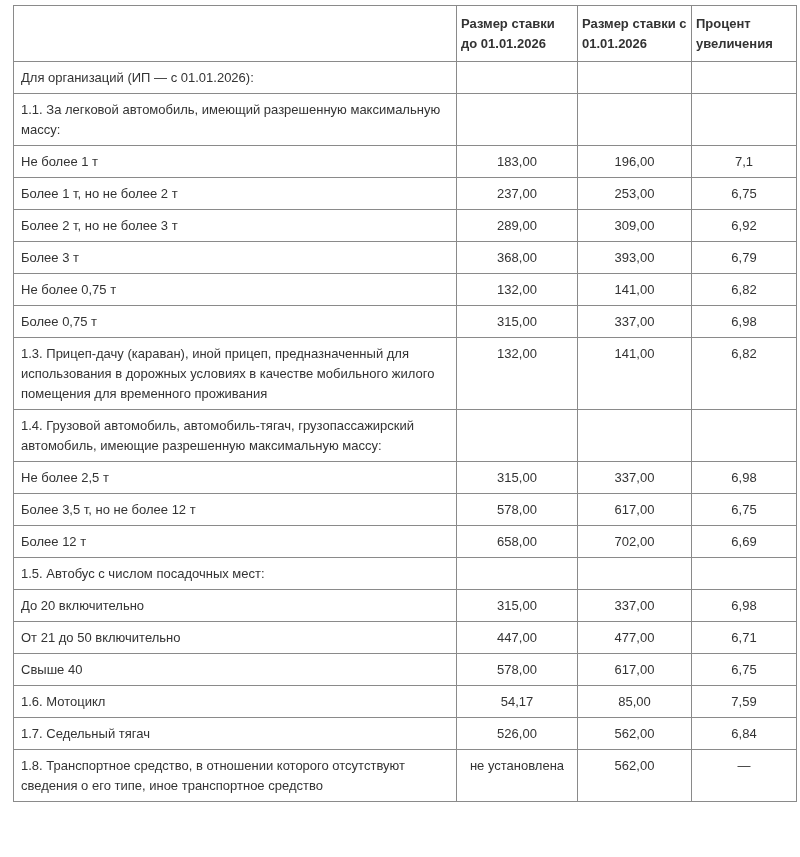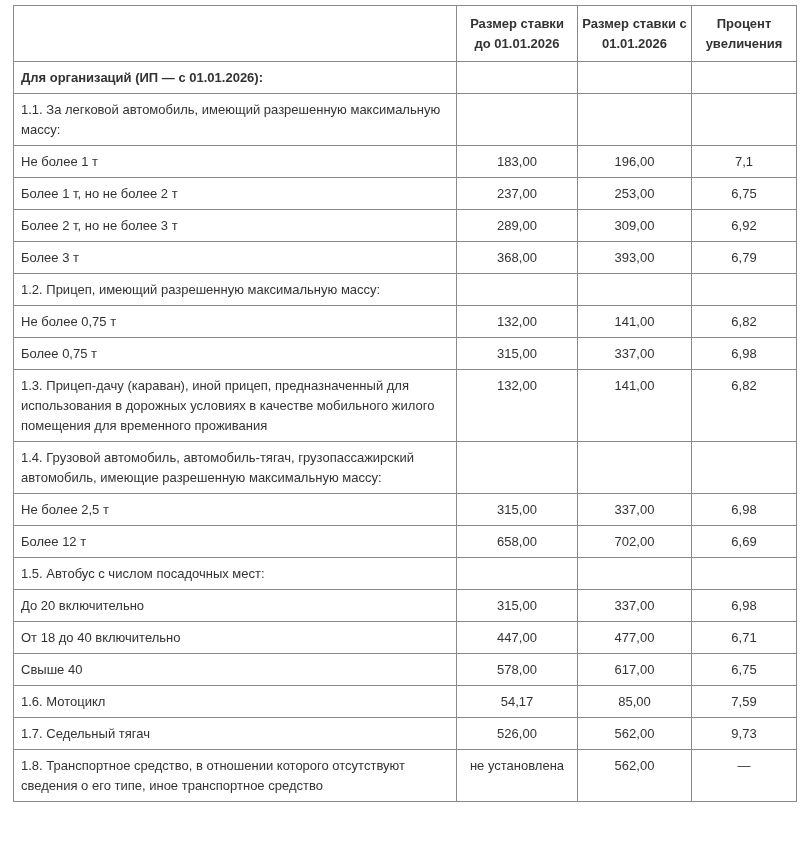--- a/index.html
+++ b/index.html
@@ -29,34 +29,34 @@
     .tbl col.c2 { width: 114px; }
     .tbl col.c3 { width: 105px; }
     .tbl th, .tbl td {
       border: 1.5px solid #8a8a8a;
       padding: 0 7px;
       vertical-align: top;
       line-height: 20px;
     }
     .tbl th {
       font-weight: bold;
-      text-align: center;
+      text-align: left;
       height: 55px;
       vertical-align: middle;
       padding: 0 4px;
     }
     .tbl td {
       padding-top: 6px;
       padding-bottom: 5px;
     }
     .tbl td.num {
       text-align: center;
     }
     .tbl td.bold {
-      font-weight: bold;
+      font-weight: normal;
     }
     .tbl tr.r1 td { height: 20px; }
     .tbl tr.r2 td { height: 40px; margin-left: 32px; }
     .tbl tr.r3 td { height: 60px; margin-left: 10px; }
   </style>
 </head>
 <body>
 
 <table class="tbl">
   <colgroup>
@@ -104,26 +104,20 @@
       <td class="num">309,00</td>
       <td class="num">6,92</td>
     </tr>
     <tr class="r1">
       <td>Более 3 т</td>
       <td class="num">368,00</td>
       <td class="num">393,00</td>
       <td class="num">6,79</td>
     </tr>
     <tr class="r1">
-      <td>1.2. Прицеп, имеющий разрешенную максимальную массу:</td>
-      <td class="num"></td>
-      <td class="num"></td>
-      <td class="num"></td>
-    </tr>
-    <tr class="r1">
       <td>Не более 0,75 т</td>
       <td class="num">132,00</td>
       <td class="num">141,00</td>
       <td class="num">6,82</td>
     </tr>
     <tr class="r1">
       <td>Более 0,75 т</td>
       <td class="num">315,00</td>
       <td class="num">337,00</td>
       <td class="num">6,98</td>
@@ -140,60 +134,66 @@
       <td class="num"></td>
       <td class="num"></td>
     </tr>
     <tr class="r1">
       <td>Не более 2,5 т</td>
       <td class="num">315,00</td>
       <td class="num">337,00</td>
       <td class="num">6,98</td>
     </tr>
     <tr class="r1">
+      <td>Более 3,5 т, но не более 12 т</td>
+      <td class="num">578,00</td>
+      <td class="num">617,00</td>
+      <td class="num">6,75</td>
+    </tr>
+    <tr class="r1">
       <td>Более 12 т</td>
       <td class="num">658,00</td>
       <td class="num">702,00</td>
       <td class="num">6,69</td>
     </tr>
     <tr class="r1">
       <td>1.5. Автобус с числом посадочных мест:</td>
       <td class="num"></td>
       <td class="num"></td>
       <td class="num"></td>
     </tr>
     <tr class="r1">
       <td>До 20 включительно</td>
       <td class="num">315,00</td>
       <td class="num">337,00</td>
       <td class="num">6,98</td>
     </tr>
     <tr class="r1">
-      <td>От 18 до 40 включительно</td>
+      <td>От 21 до 50 включительно</td>
       <td class="num">447,00</td>
       <td class="num">477,00</td>
       <td class="num">6,71</td>
     </tr>
     <tr class="r1">
       <td>Свыше 40</td>
       <td class="num">578,00</td>
       <td class="num">617,00</td>
       <td class="num">6,75</td>
     </tr>
     <tr class="r1">
       <td>1.6. Мотоцикл</td>
       <td class="num">54,17</td>
       <td class="num">85,00</td>
       <td class="num">7,59</td>
     </tr>
     <tr class="r1">
       <td>1.7. Седельный тягач</td>
       <td class="num">526,00</td>
       <td class="num">562,00</td>
-      <td class="num">9,73</td>
+      <td class="num">6,84</td>
     </tr>
     <tr class="r2">
       <td>1.8. Транспортное средство, в отношении которого отсутствуют сведения о его типе, иное транспортное средство</td>
       <td class="num">не установлена</td>
       <td class="num">562,00</td>
       <td class="num">—</td>
     </tr>
 
   </tbody>
 </table>

